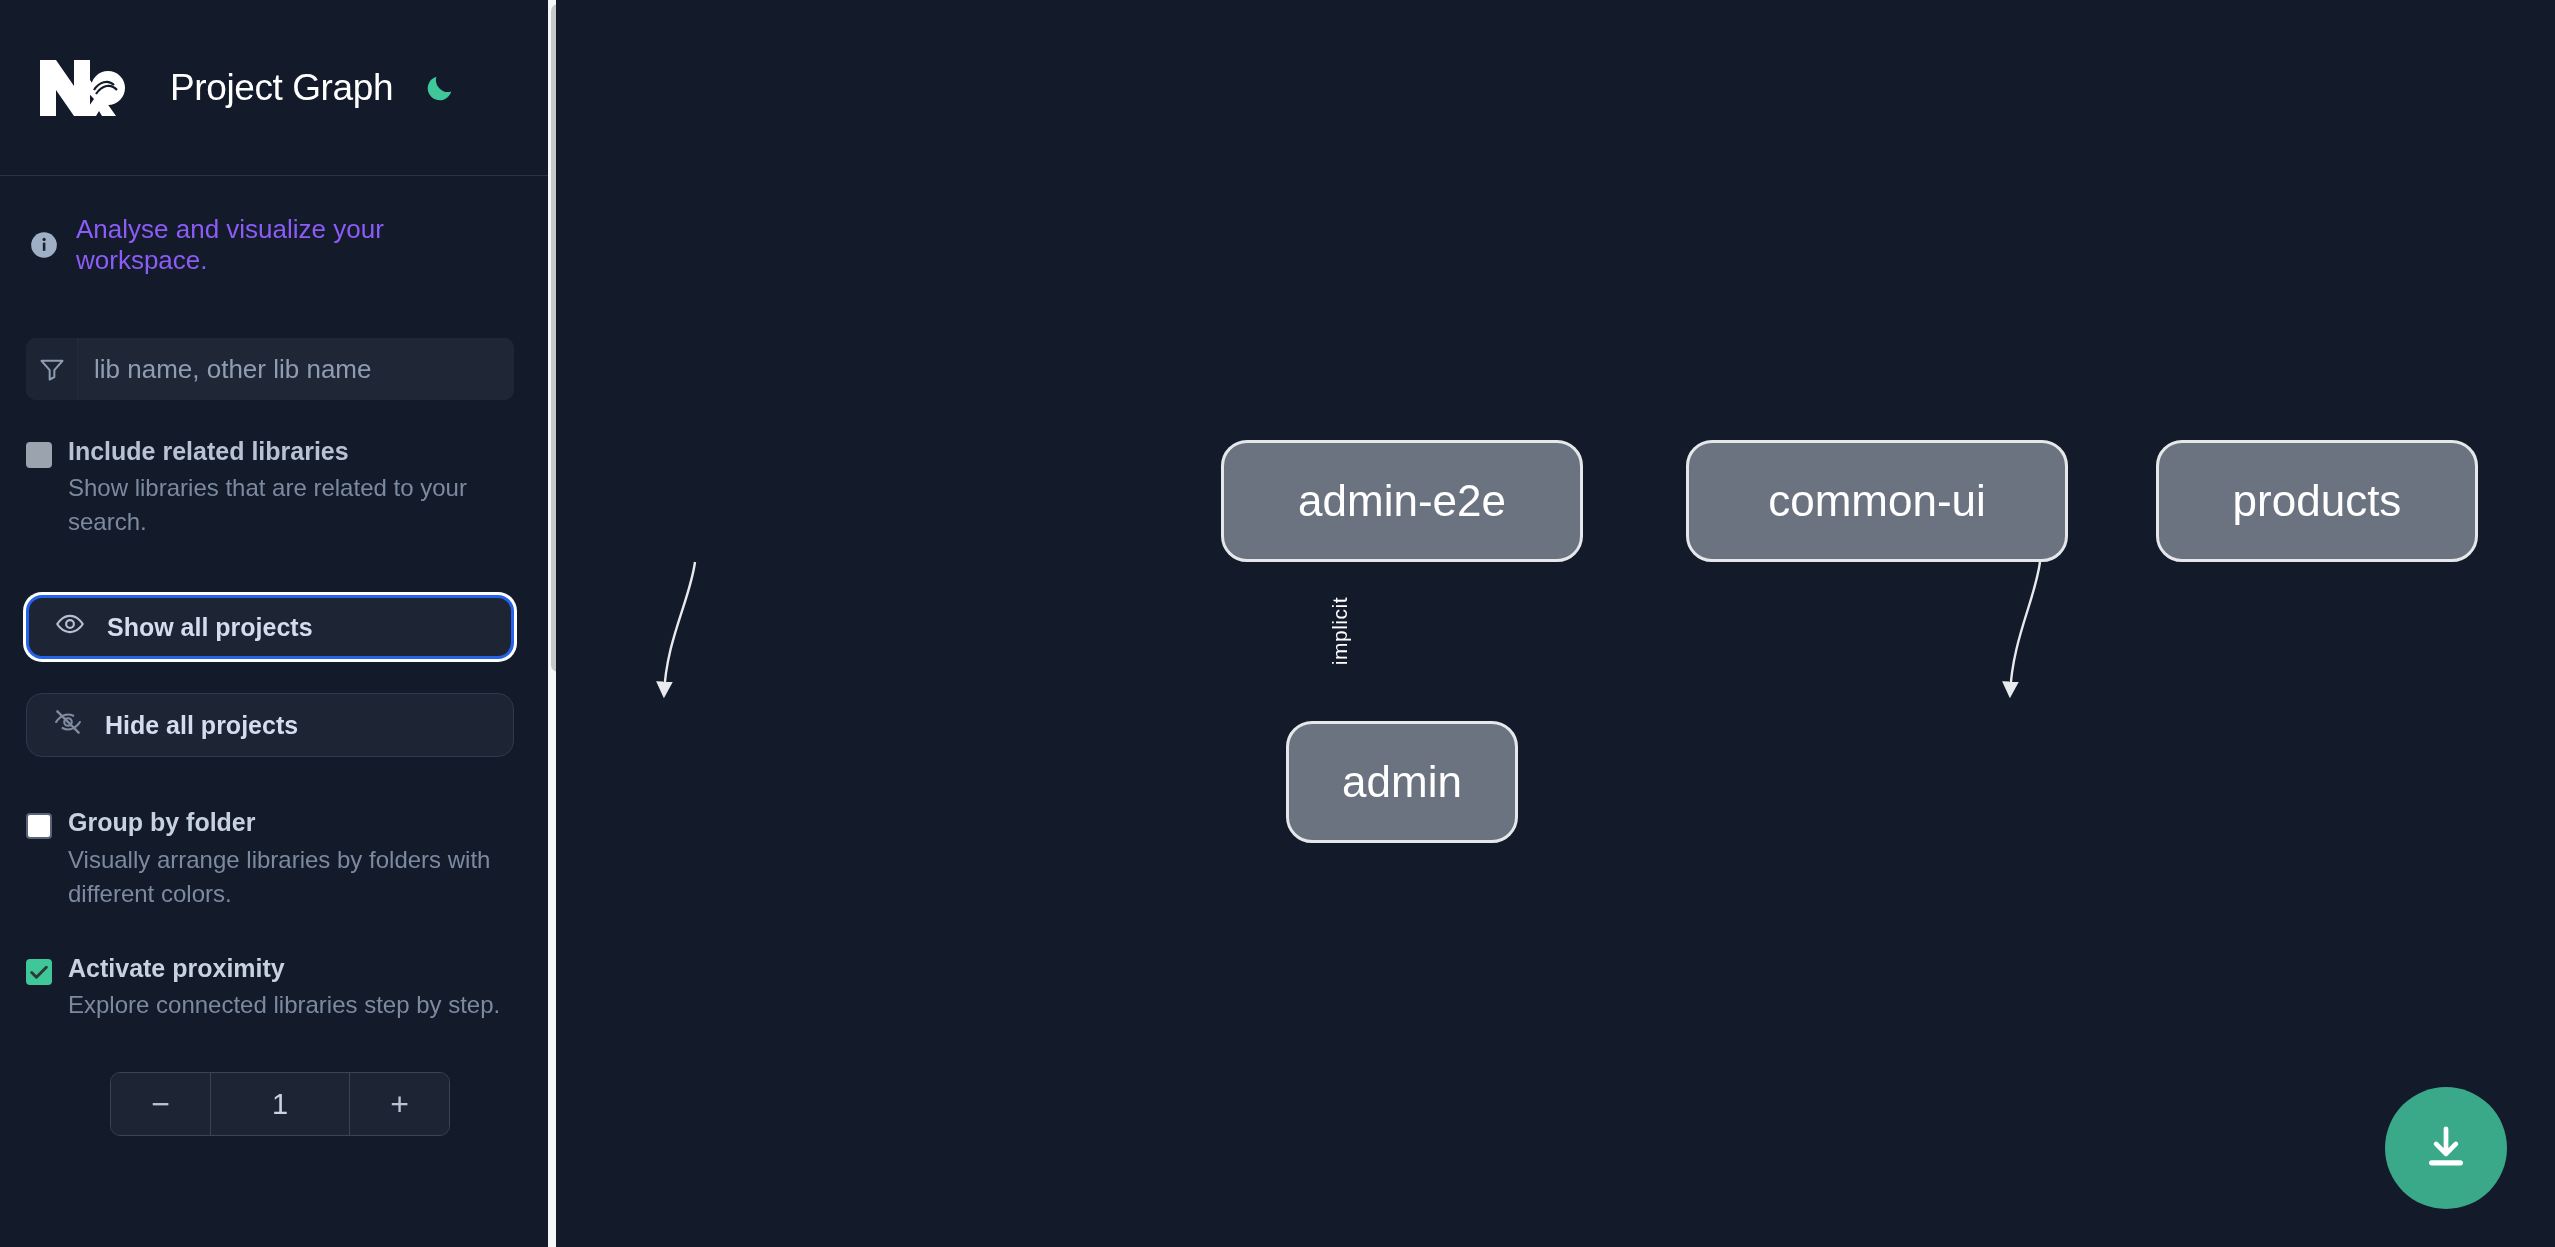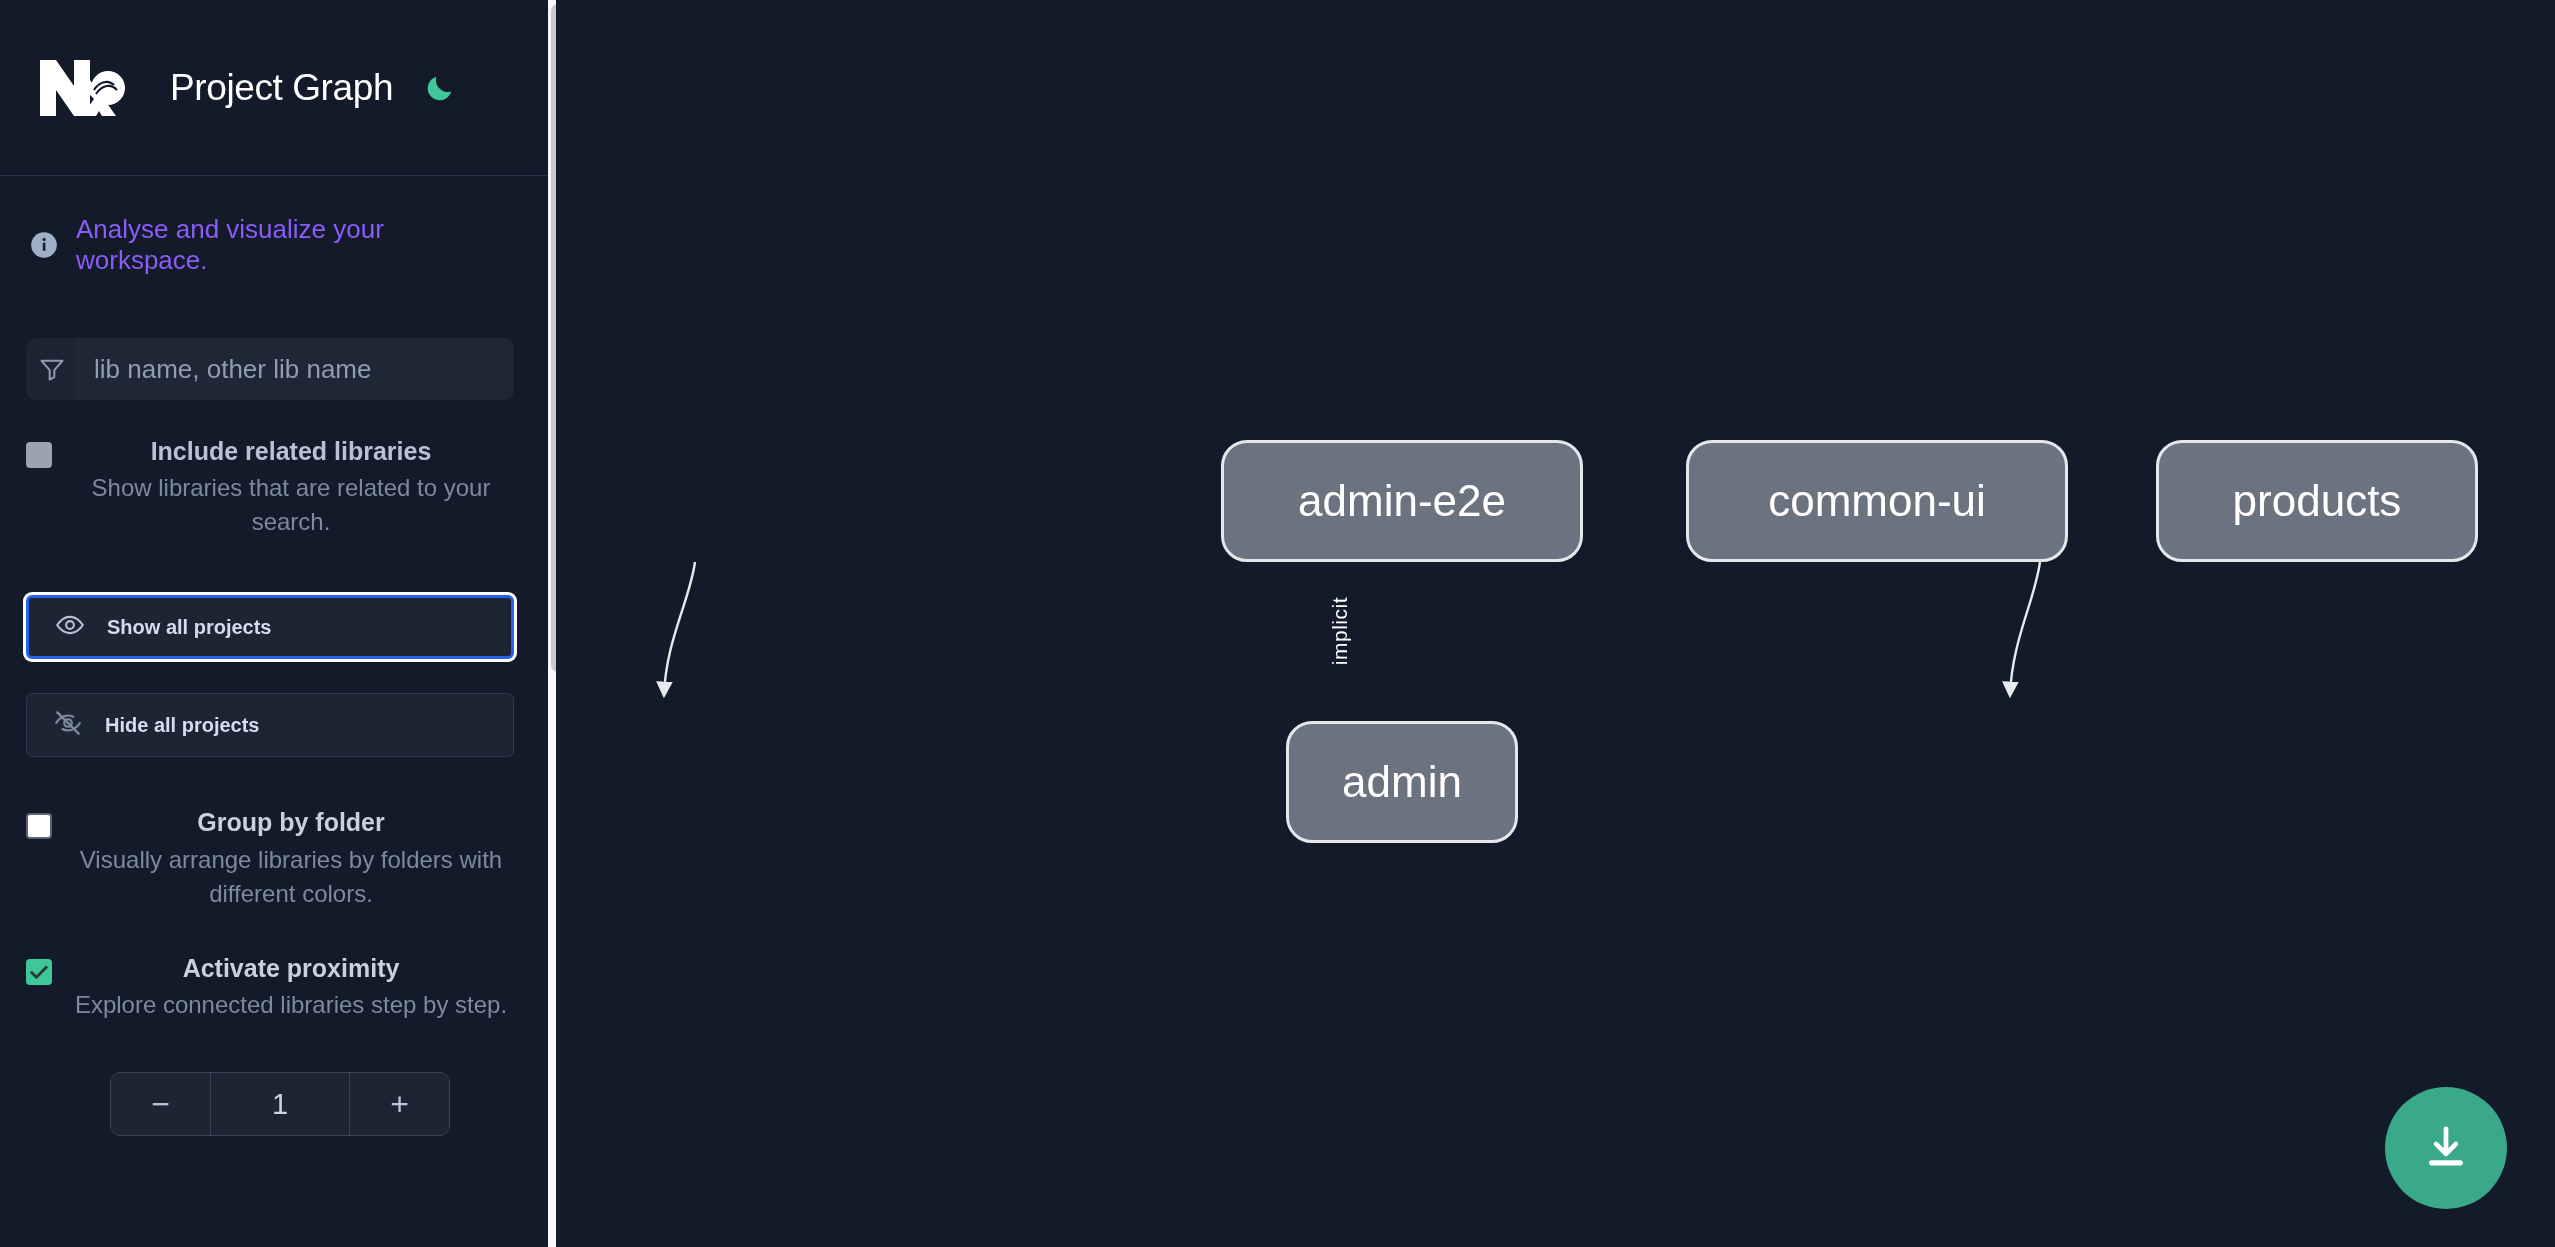--- a/index.html
+++ b/index.html
@@ -81,51 +81,50 @@
     font-family: "Liberation Sans", sans-serif;
     font-size: 26px;
     padding: 0 16px;
   }
   .search-input::placeholder { color: #8f9db3; opacity: 1; }
 
   .opt {
     margin: 36px 26px 0 26px;
     display: flex;
     gap: 16px;
-    text-align: center;
   }
   .cbox {
     flex: 0 0 26px; width: 26px; height: 26px;
     margin-top: 6px;
     border-radius: 4px;
   }
   .cbox.disabled { background: #9aa3ae; }
   .cbox.unchecked { background: #ffffff; border: 2px solid #5b6476; }
   .cbox.checked {
     background: #3fc79a;
     display: flex; align-items: center; justify-content: center;
   }
   .opt-body { flex: 1 1 auto; }
   .opt-title { color: #c7d2e0; font-size: 25px; font-weight: bold; line-height: 1.25; }
   .opt-title.dim { color: #b7c3d3; }
   .opt-desc { color: #7c8aa0; font-size: 24px; line-height: 1.42; margin-top: 4px; }
 
   .btn {
     margin: 0 26px;
     height: 64px;
-    border-radius: 6px;
+    border-radius: 16px;
     background: #1d2534;
     border: 1px solid #2e3purple;
     border: 1px solid #2e394d;
     display: flex; align-items: center;
     gap: 22px;
     padding-left: 26px;
     cursor: pointer;
     color: #d4dced;
-    font-size: 20px;
+    font-size: 25px;
     font-weight: bold;
   }
   .btn.focused {
     border: 3px solid #2563eb;
     box-shadow: 0 0 0 3px #ffffff;
   }
   .btn-showall { margin-top: 56px; }
   .btn-hideall { margin-top: 34px; }
 
   .stepper {

